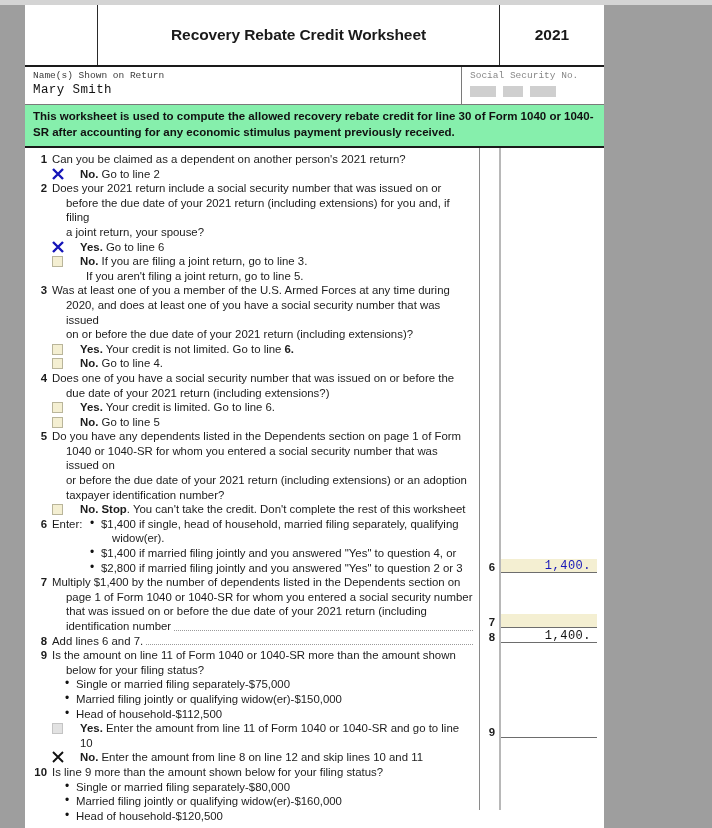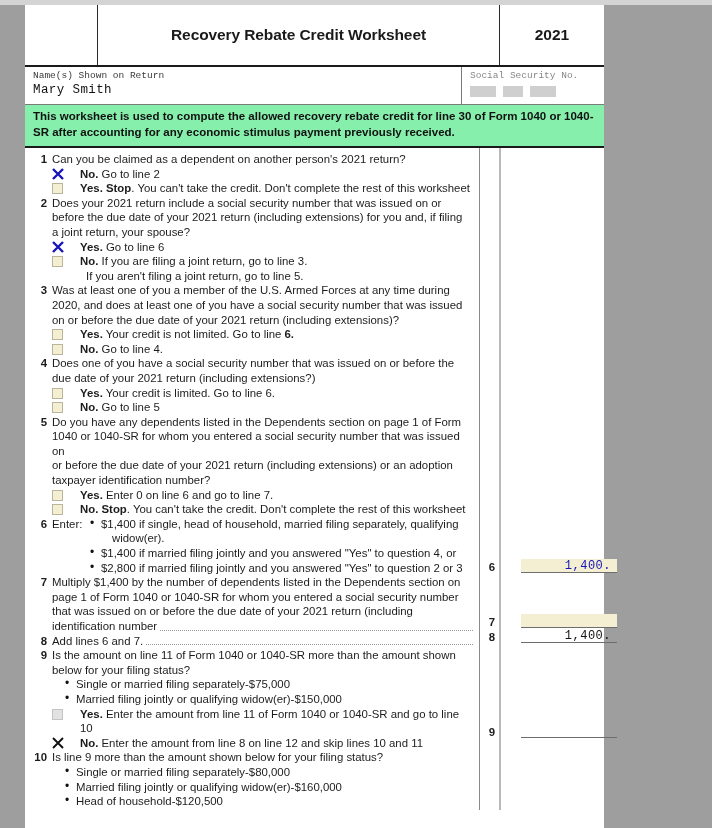--- a/index.html
+++ b/index.html
@@ -122,21 +122,21 @@
   .q { position: relative; }
   .qline {
     display: flex;
     font-size: 11.4px; color: #1c1c1c; line-height: 14.6px;
   }
   .qnum {
     width: 16px; text-align: right; font-weight: bold;
     flex: none; margin-right: 5px;
   }
   .qtext { flex: 1; }
-  .cont { margin-left: 21px; font-size: 11.4px; line-height: 14.6px; color: #1c1c1c; }
+  .cont { margin-left: 35px; font-size: 11.4px; line-height: 14.6px; color: #1c1c1c; }
 
   
   .opt {
     display: flex; align-items: flex-start;
     margin-left: 21px;
     font-size: 11.4px; line-height: 14.6px; color: #1c1c1c;
   }
   .opt .lbl { flex: 1; }
   .opt .lbl b { font-weight: bold; }
   .opt-sub { margin-left: 55px; font-size: 11.4px; line-height: 14.6px; color: #1c1c1c; }
@@ -181,21 +181,21 @@
   }
   .leaderline { display: flex; align-items: flex-end; }
 
   
   .rownum {
     position: absolute; right: 4px;
     font-size: 11.4px; font-weight: bold; color: #1c1c1c;
   }
   
   .amt {
-    position: absolute; left: 20px; width: 96px; height: 14px;
+    position: absolute; left: 0; width: 96px; height: 14px;
     border-bottom: 1.5px solid #6d6d6d;
     text-align: right;
     padding-right: 6px;
     font-family: "Liberation Mono", "DejaVu Sans Mono", monospace;
     font-size: 12px; letter-spacing: .5px;
     line-height: 14px;
   }
   .amt.fill { background: #f4efd2; }
   .amt.blue { color: #1515b8; }
   .amt.black { color: #111; }
@@ -244,24 +244,20 @@
             <span class="qtext">Can you be claimed as a dependent on another person's 2021 return?</span>
           </div>
           <div class="opt">
             <span class="cb xmark">
               <svg width="14" height="14" viewBox="0 0 14 14">
                   <path d="M2 2 L12 12 M12 2 L2 12" stroke="#1515b8" stroke-width="2.4" fill="none"></path>
                 </svg>
             </span>
             <span class="lbl"><b>No.</b><span> Go to line 2</span></span>
           </div>
-          <div class="opt">
-            <span class="cb"></span>
-            <span class="lbl"><b>Yes. Stop</b><span>. You can't take the credit. Don't complete the rest of this worksheet</span></span>
-          </div>
         </div>
 
         <div class="q">
           <div class="qline">
             <span class="qnum">2</span>
             <span class="qtext">Does your 2021 return include a social security number that was issued on or</span>
           </div>
           <div class="cont">before the due date of your 2021 return (including extensions) for you and, if filing</div>
           <div class="cont">a joint return, your spouse?</div>
           <div class="opt">
@@ -313,24 +309,20 @@
         </div>
 
         <div class="q">
           <div class="qline">
             <span class="qnum">5</span>
             <span class="qtext">Do you have any dependents listed in the Dependents section on page 1 of Form</span>
           </div>
           <div class="cont">1040 or 1040-SR for whom you entered a social security number that was issued on</div>
           <div class="cont">or before the due date of your 2021 return (including extensions) or an adoption</div>
           <div class="cont">taxpayer identification number?</div>
-          <div class="opt">
-            <span class="cb"></span>
-            <span class="lbl"><b>Yes.</b><span> Enter 0 on line 6 and go to line 7.</span></span>
-          </div>
           <div class="opt">
             <span class="cb"></span>
             <span class="lbl"><b>No. Stop</b><span>. You can't take the credit. Don't complete the rest of this worksheet</span></span>
           </div>
         </div>
 
         <div class="q">
           <div class="qline enterrow">
             <span class="qnum">6</span>
             <span class="enterlbl">Enter:</span>
@@ -369,20 +361,21 @@
 
         <div class="q">
           <div class="qline">
             <span class="qnum">9</span>
             <span class="qtext">Is the amount on line 11 of Form 1040 or 1040-SR more than the amount shown</span>
           </div>
           <div class="cont">below for your filing status?</div>
           <ul class="blist b9">
             <li>Single or married filing separately-$75,000</li>
             <li>Married filing jointly or qualifying widow(er)-$150,000</li>
+            <li>Head of household-$112,500</li>
           </ul>
           <div class="opt">
             <span class="cb gray"></span>
             <span class="lbl"><b>Yes.</b><span> Enter the amount from line 11 of Form 1040 or 1040-SR and go to line 10</span></span>
           </div>
           <div class="opt">
             <span class="cb xmark">
               <svg width="14" height="14" viewBox="0 0 14 14">
                   <path d="M2 2 L12 12 M12 2 L2 12" stroke="#111111" stroke-width="1.9" fill="none"></path>
                 </svg>

